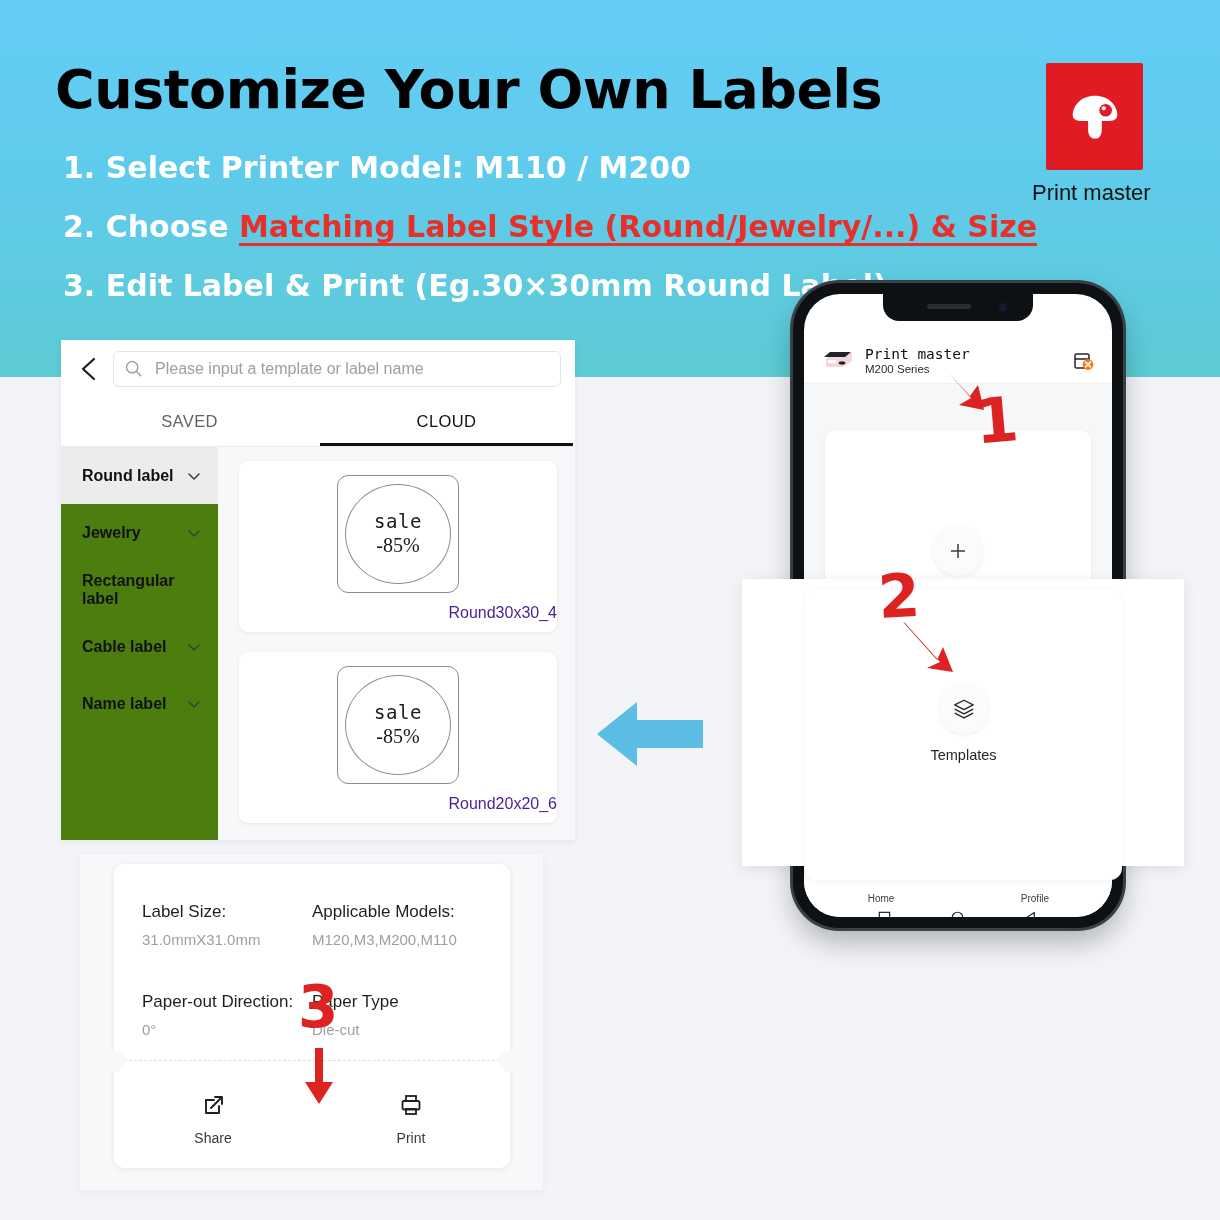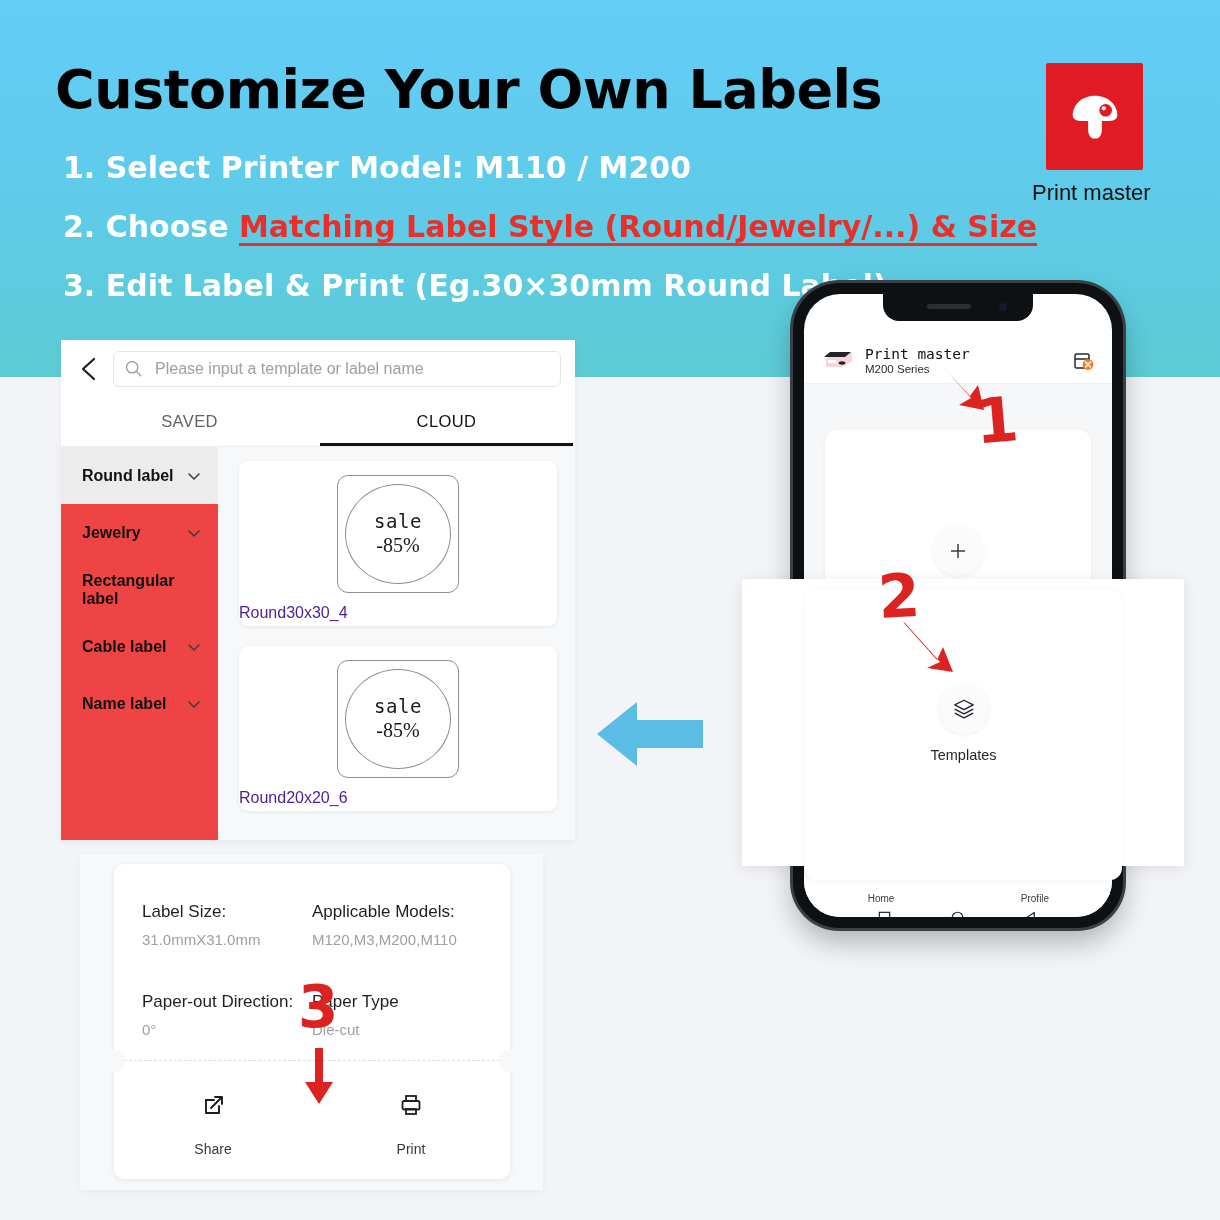--- a/index.html
+++ b/index.html
@@ -80,31 +80,31 @@
   .app-tab {
     flex: 1; display: flex; align-items: center; justify-content: center;
     font-size: 16.5px; color: #5f6368; letter-spacing: 0.4px; position: relative;
   }
   .app-tab.active { color: #111; font-weight: 500; }
   .app-tab.active::after {
     content: ""; position: absolute; left: 2px; right: 2px; bottom: 0;
     height: 3px; background: #111;
   }
   .app-body { display: flex; height: 393px; }
-  .cat-list { width: 157px; background: #ef4444; padding-top: 0; }
+  .cat-list { width: 157px; background: #4d7c0f; padding-top: 0; }
   .cat-item {
     height: 57px; display: flex; align-items: center; justify-content: space-between;
     padding: 0 16px 0 21px; font-size: 16px; font-weight: 700; color: #111;
   }
   .cat-item.selected { background: #ececec; }
   .chev { width: 16px; height: 16px; position: relative; flex: 0 0 auto; }
   .cards-col { flex: 1; padding: 14px 18px 0 21px; }
   .tpl-card {
     background: #fff; border-radius: 9px; box-shadow: 0 1px 4px rgba(0,0,0,0.07);
-    padding: 14px 0 4px; text-align: left; margin-bottom: 20px;
+    padding: 14px 0 10px; text-align: right; margin-bottom: 20px;
   }
   .tpl-thumb {
     width: 122px; height: 118px; margin: 0 auto; border: 1px solid #8b8e93;
     border-radius: 11px; position: relative; background: #fff;
   }
   .tpl-circle {
     position: absolute; left: 50%; top: 50%; transform: translate(-50%,-50%);
     width: 106px; height: 100px; border: 1px solid #8b8e93; border-radius: 50%;
     display: flex; flex-direction: column; align-items: center; justify-content: center;
   }
@@ -139,21 +139,21 @@
   }
   .perf-sep::before, .perf-sep::after {
     content: ""; position: absolute; top: -11px; width: 22px; height: 22px;
     border-radius: 50%; background: #f7f8fa;
   }
   .perf-sep::before { left: -11px; }
   .perf-sep::after { right: -11px; }
   .actions { display: flex; padding: 26px 0 22px; }
   .action { flex: 1; text-align: center; }
   .action .ic { height: 36px; display: flex; align-items: center; justify-content: center; }
-  .action .lb { font-size: 14px; color: #35393f; margin-top: 18px; }
+  .action .lb { font-size: 14px; color: #35393f; margin-top: 7px; }
 
   
   .blue-arrow { position: absolute; left: 595px; top: 692px; }
 
   
   .phone {
     position: absolute; left: 793px; top: 283px; width: 330px; height: 645px;
     background: #0e1114; border-radius: 46px;
     box-shadow: 0 0 0 3px #3a4048, 0 14px 28px rgba(0,0,0,0.28);
     padding: 11px;

